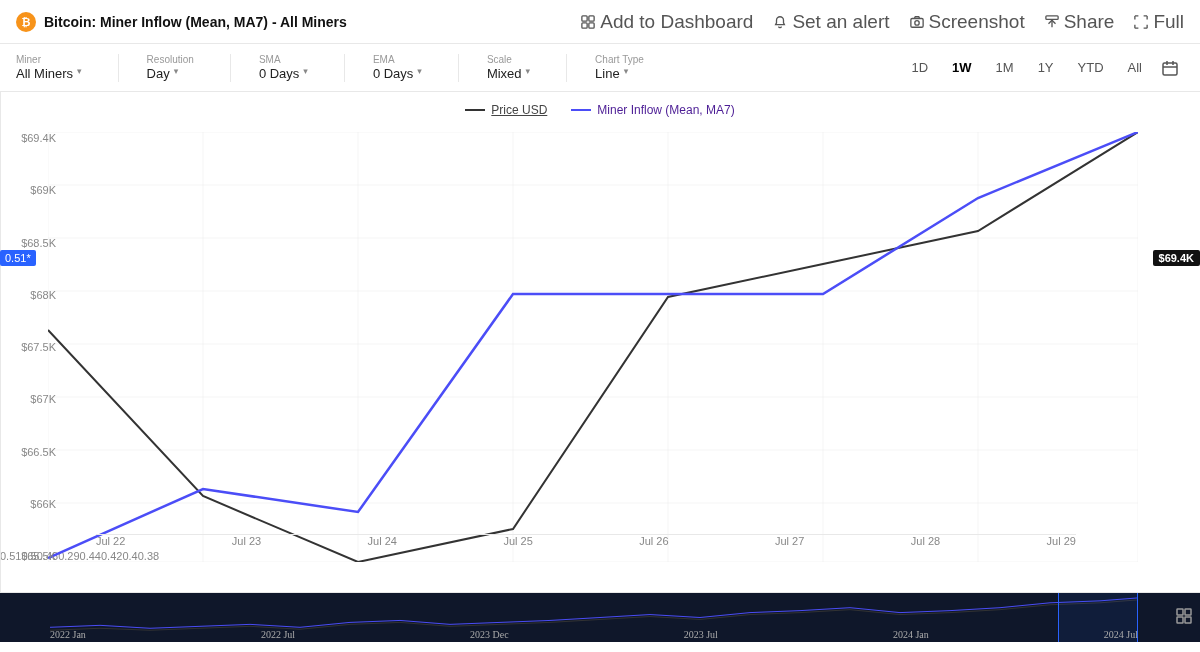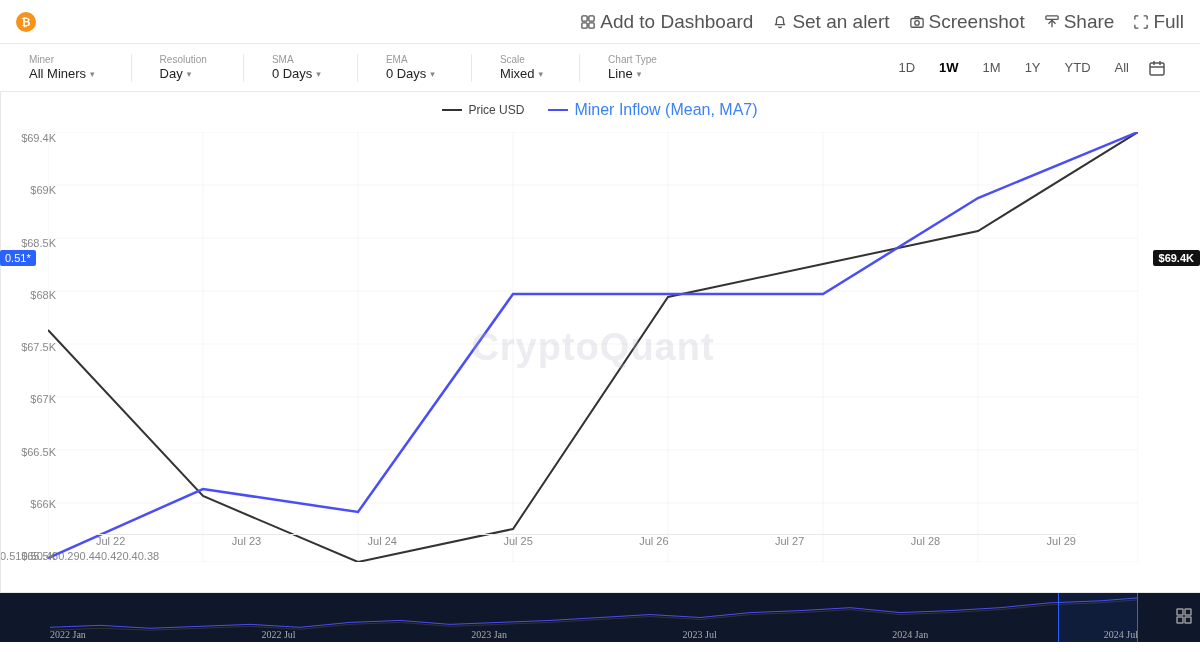--- a/index.html
+++ b/index.html
@@ -17,26 +17,26 @@
       color: #fff; font-size: 11px; font-weight: bold;
     }
     .page-title { font-size: 14px; font-weight: 600; color: #111; }
     .top-bar-right { display: flex; align-items: center; gap: 20px; }
     .top-action { display: flex; align-items: center; gap: 5px; font-size: 19px; color: #555; cursor: pointer; }
     .top-action svg { width: 14px; height: 14px; }
 
     
     .controls-bar {
       display: flex; align-items: center; height: 48px;
-      border-bottom: 1px solid #e8e8e8; padding: 0 29px; gap: 20px;
+      border-bottom: 1px solid #e8e8e8; padding: 0 16px; gap: 20px;
     }
     .control-group { display: flex; flex-direction: column; margin-right: 8px; }
     .control-label { font-size: 10px; color: #999; margin-bottom: 1px; }
     .control-select {
-      display: flex; align-items: center; gap: 4px;
+      display: flex; gap: 4px;
       font-size: 13px; color: #222; cursor: pointer; border: none; background: transparent;
     }
     .control-select .chevron { color: #888; font-size: 9px; }
     .divider-v { width: 1px; height: 28px; background: #e8e8e8; margin: 0 8px; }
 
     
     .right-controls { margin-left: auto; display: flex; align-items: center; gap: 4px; }
     .time-btn {
       padding: 4px 10px; font-size: 13px; border: none; background: transparent;
       color: #555; cursor: pointer; border-radius: 4px;
@@ -126,20 +126,21 @@
       position: absolute; right: 8px; top: 50%; transform: translateY(-50%);
       color: #aaa; font-size: 16px;
     }
   </style>
 </head>
 <body>
 
 <div class="top-bar">
   <div class="top-bar-left">
     <div class="bitcoin-icon">₿</div>
+    <span class="page-title">Bitcoin: Miner Inflow (Mean, MA7) - All Miners</span>
   </div>
   <div class="top-bar-right">
     <div class="top-action">
       <svg viewBox="0 0 16 16" fill="none" stroke="currentColor" stroke-width="1.5">
           <rect x="1" y="1" width="6" height="6" rx="1"></rect>
           <rect x="9" y="1" width="6" height="6" rx="1"></rect>
           <rect x="1" y="9" width="6" height="6" rx="1"></rect>
           <rect x="9" y="9" width="6" height="6" rx="1"></rect>
         </svg>
       <span>Add to Dashboard</span>
@@ -240,46 +241,45 @@
       </svg>
     </button>
   </div>
 </div>
 
 <div class="chart-container">
 
   <div style="position:absolute; top:0; left:0; right:0; height:36px; display:flex; align-items:center; justify-content:center; gap:24px;">
     <div class="legend-item">
       <div class="legend-line-black"></div>
-      <span style="font-size:12px;color:#444;">Price USD</span>
+      <span style="font-size:12px;color:#444;text-decoration:underline;">Price USD</span>
     </div>
     <div class="legend-item">
       <div class="legend-line-blue"></div>
-      <span style="font-size:16px;color:#3b82f6;">Miner Inflow (Mean, MA7)</span>
+      <span style="font-size:12px;color:#4c1d95;">Miner Inflow (Mean, MA7)</span>
     </div>
   </div>
 
   <div class="current-badge-left">0.51*</div>
 
   <div class="current-badge-right">$69.4K</div>
 
   <div class="y-axis-left">
     <span class="y-label">0.51</span>
     <span class="y-label">0.5</span>
     <span class="y-label">0.48</span>
     <span class="y-label">0.29</span>
     <span class="y-label">0.44</span>
     <span class="y-label">0.42</span>
     <span class="y-label">0.4</span>
     <span class="y-label">0.38</span>
   </div>
 
   <div class="chart-svg-wrapper">
     
-    <div class="watermark">CryptoQuant</div>
     <svg width="100%" height="100%" viewBox="0 0 1090 430" preserveAspectRatio="none">
 
       <line x1="0" y1="0" x2="1090" y2="0" stroke="#e8e8e8" stroke-width="0.5"></line>
       <line x1="0" y1="53" x2="1090" y2="53" stroke="#e8e8e8" stroke-width="0.5"></line>
       <line x1="0" y1="106" x2="1090" y2="106" stroke="#e8e8e8" stroke-width="0.5"></line>
       <line x1="0" y1="159" x2="1090" y2="159" stroke="#e8e8e8" stroke-width="0.5"></line>
       <line x1="0" y1="212" x2="1090" y2="212" stroke="#e8e8e8" stroke-width="0.5"></line>
       <line x1="0" y1="265" x2="1090" y2="265" stroke="#e8e8e8" stroke-width="0.5"></line>
       <line x1="0" y1="318" x2="1090" y2="318" stroke="#e8e8e8" stroke-width="0.5"></line>
       <line x1="0" y1="371" x2="1090" y2="371" stroke="#e8e8e8" stroke-width="0.5"></line>
@@ -331,21 +331,21 @@
     <polyline points="50,35 100,33 150,36 200,34 250,32 300,35 350,30 400,28 450,32 500,30 550,28 600,25 650,22 700,25 750,20 800,18 850,15 900,20 950,18 1000,15 1050,10 1100,8 1138,5" fill="none" stroke="#4b4df7" stroke-width="1"></polyline>
 
     <polyline points="50,38 100,36 150,38 200,36 250,34 300,37 350,32 400,30 450,34 500,32 550,30 600,27 650,24 700,27 750,22 800,20 850,17 900,22 950,20 1000,17 1050,12 1100,10 1138,7" fill="none" stroke="#333" stroke-width="1"></polyline>
   </svg>
   
   <div class="mini-viewport"></div>
   
   <div class="mini-chart-labels">
     <span class="mini-label">2022 Jan</span>
     <span class="mini-label">2022 Jul</span>
-    <span class="mini-label">2023 Jan</span>
+    <span class="mini-label">2023 Dec</span>
     <span class="mini-label">2023 Jul</span>
     <span class="mini-label">2024 Jan</span>
     <span class="mini-label">2024 Jul</span>
   </div>
   
   <div class="mini-expand">
     <svg width="16" height="16" viewBox="0 0 16 16" fill="none" stroke="#999" stroke-width="1.5">
       <rect x="1" y="1" width="6" height="6" rx="0.5"></rect>
       <rect x="9" y="1" width="6" height="6" rx="0.5"></rect>
       <rect x="1" y="9" width="6" height="6" rx="0.5"></rect>

